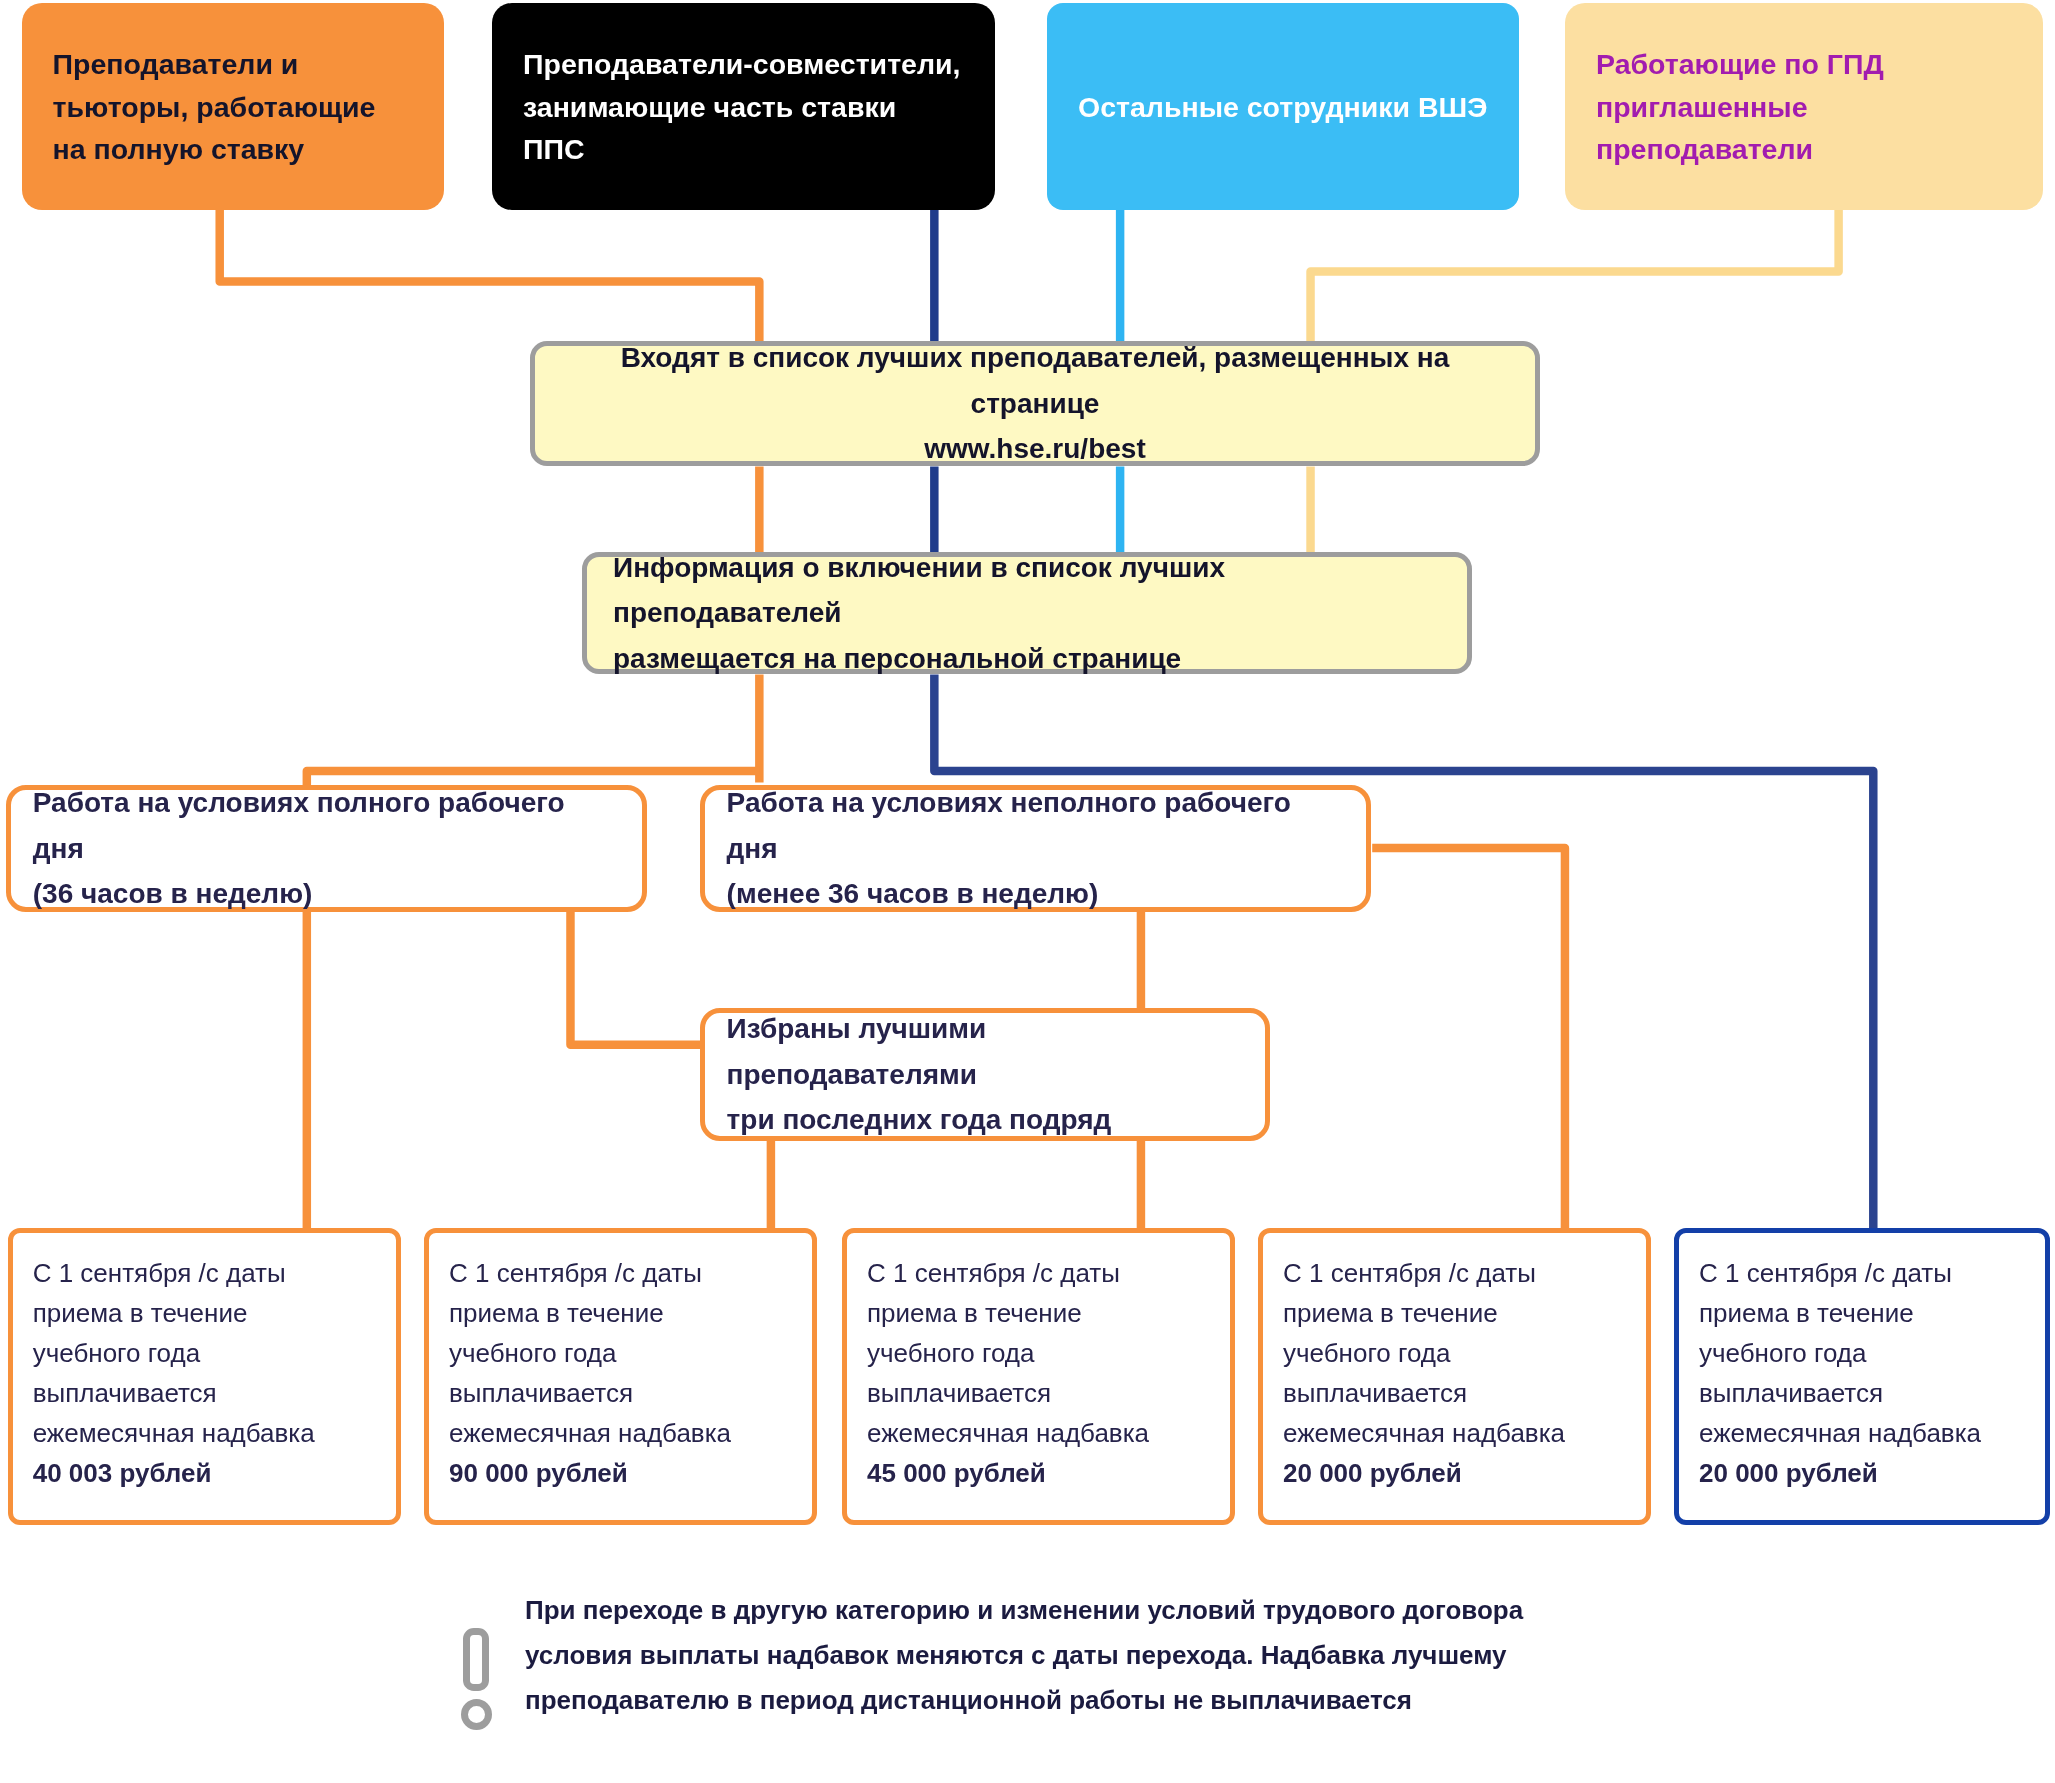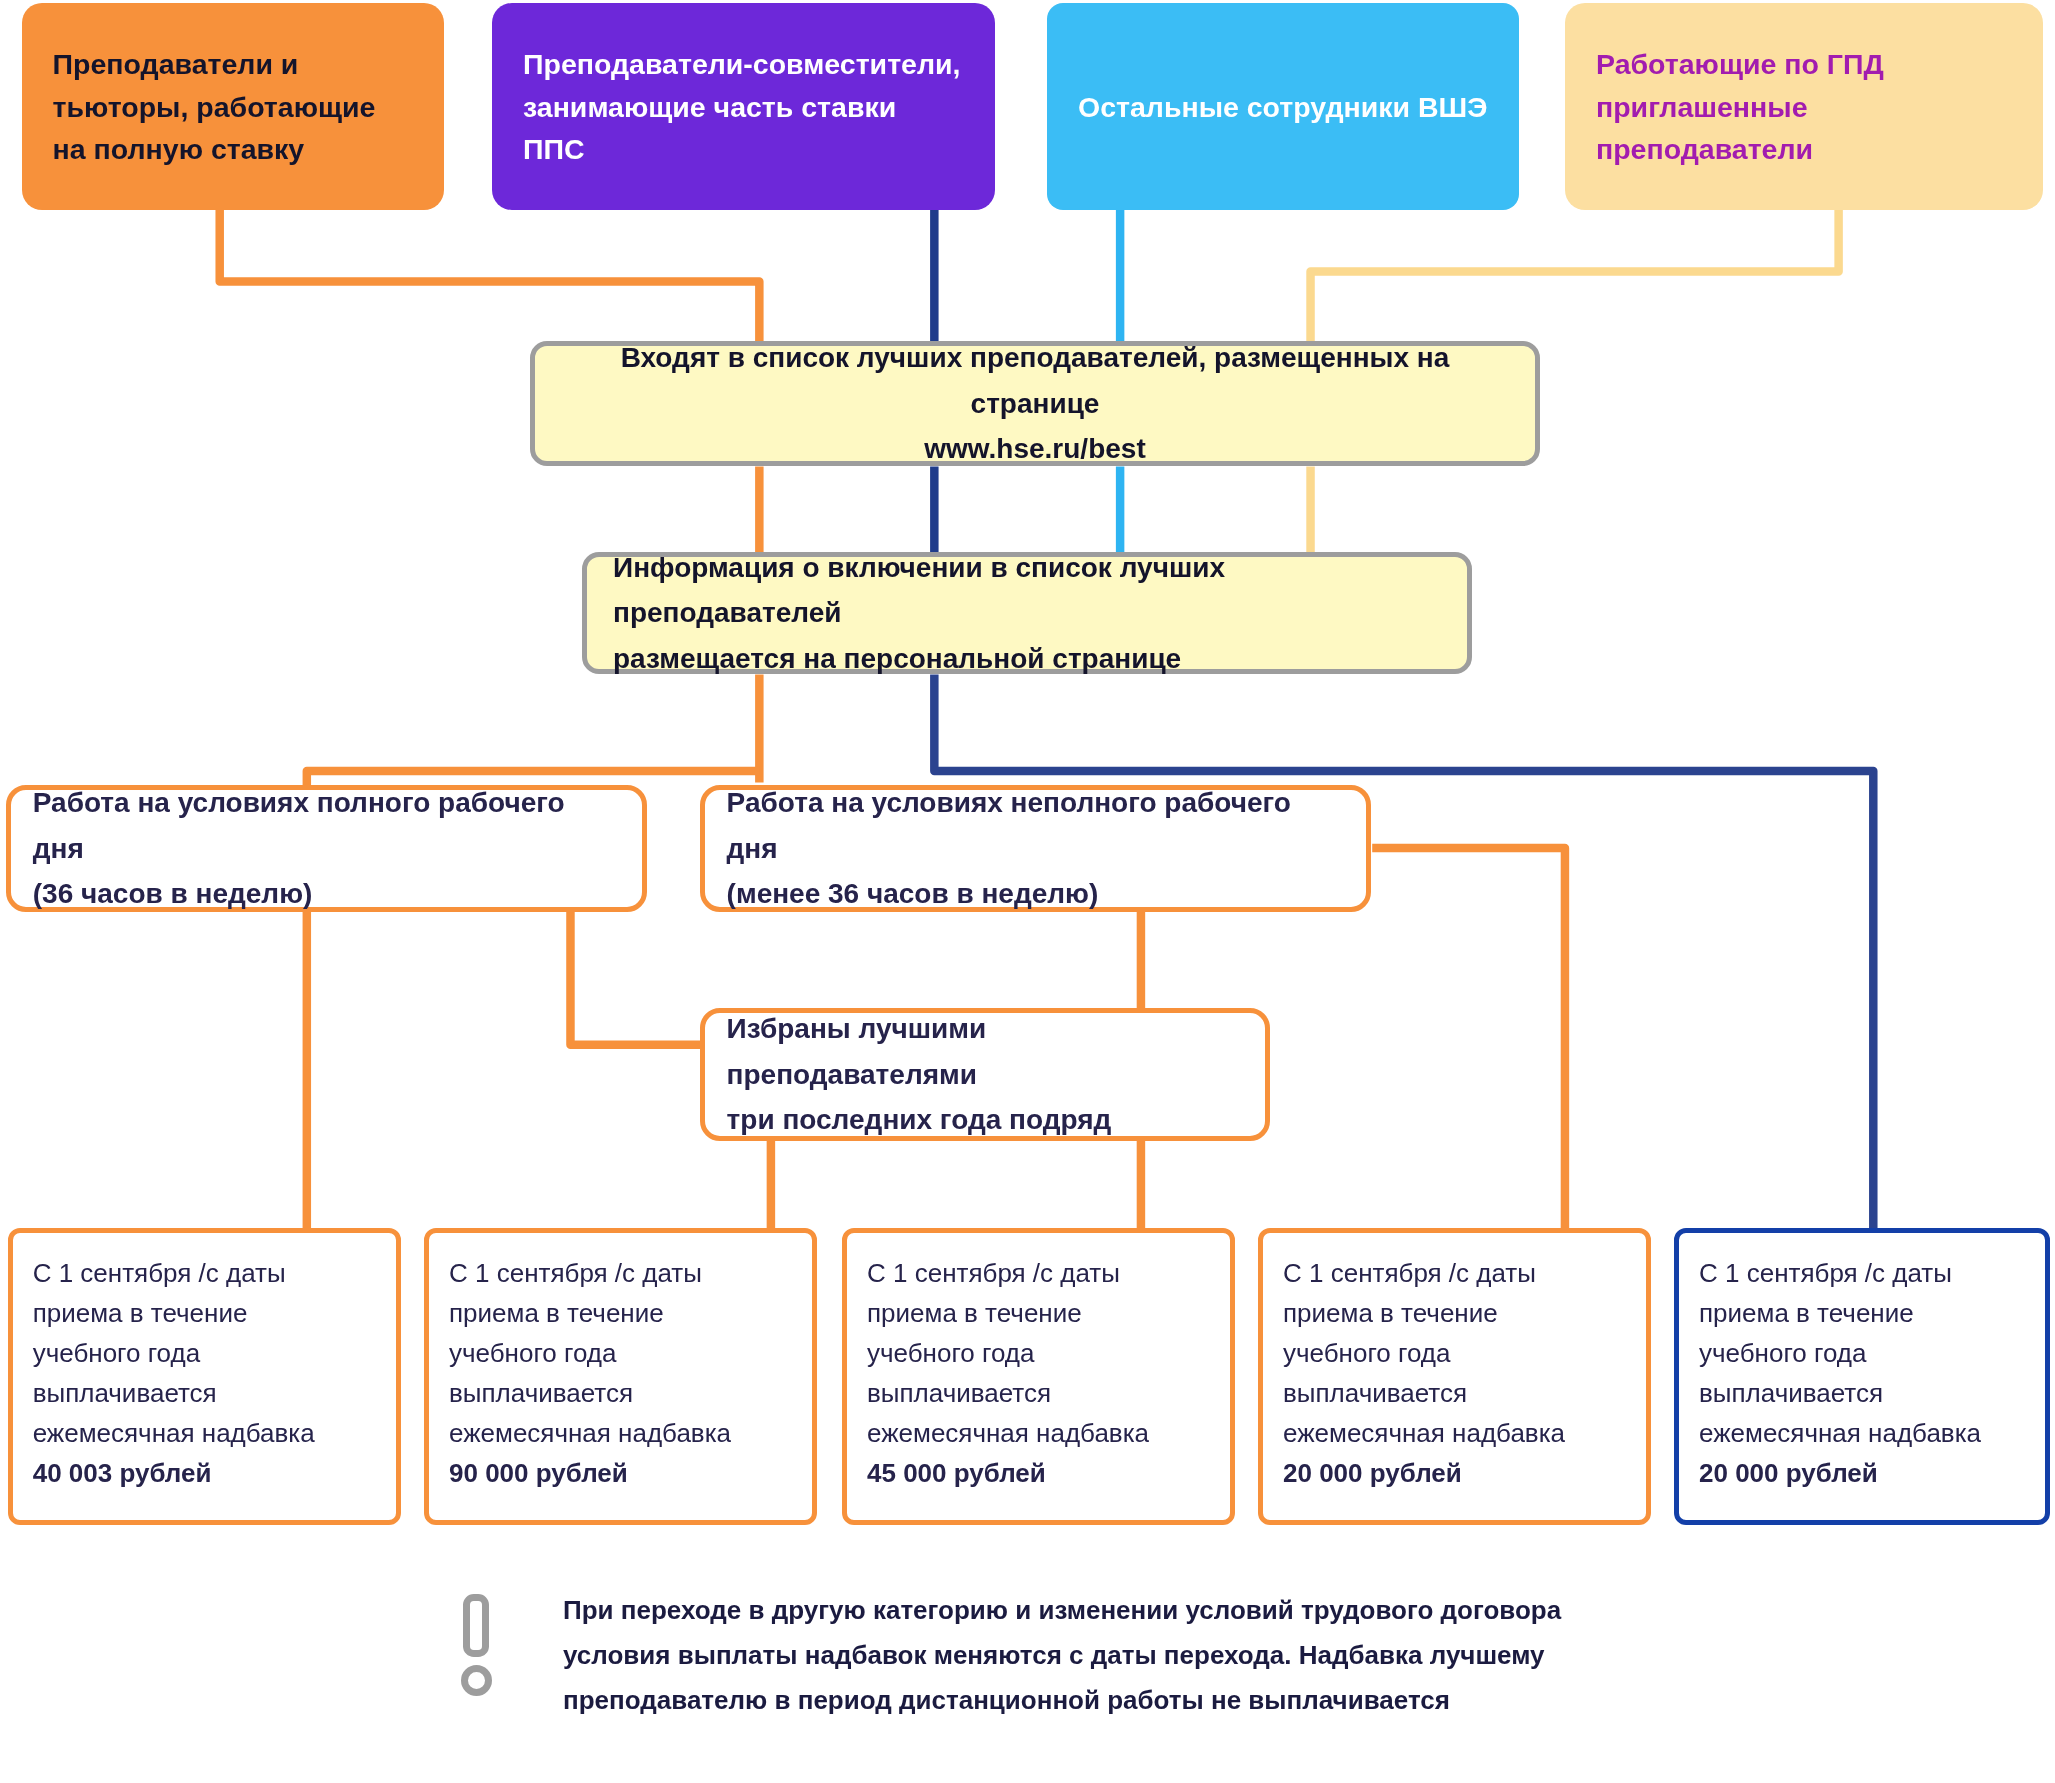--- a/index.html
+++ b/index.html
@@ -11,21 +11,21 @@
   #wires{position:absolute;left:0;top:0;width:2056px;height:1784px;pointer-events:none;}
 
   .node{position:absolute;box-sizing:border-box;display:flex;align-items:center;}
   .node .txt{width:100%;}
 
   
   .cat{border-radius:20px;padding:0 31px;}
   .cat .txt{font-size:28.5px;font-weight:700;line-height:1.48;}
   .cat-orange{background:#F7913B;}
   .cat-orange .txt{color:#14142B;}
-  .cat-navy{background:#6d28d9;}
+  .cat-navy{background:#000000;}
   .cat-navy .txt{color:#ffffff;}
   .cat-cyan{background:#3BBDF5;border-radius:16px;}
   .cat-cyan .txt{color:#ffffff;}
   .cat-sand{background:#FCDFA1;}
   .cat-sand .txt{color:#a21caf;}
 
   
   .gray{background:#fef9c3;border:5.4px solid #9D9D9D;border-radius:17px;padding:0 26px;}
   .gray .txt{color:#14142B;font-size:28px;font-weight:700;line-height:1.62;}
   .gray.center .txt{text-align:center;}
@@ -35,21 +35,21 @@
   .obox{background:#ffffff;border:5.4px solid #F7913B;border-radius:20px;padding:0 21.6px;}
   .obox .txt{color:#26234B;font-size:28px;font-weight:700;line-height:1.62;}
 
   
   .pay{background:#ffffff;border:5.4px solid #F7913B;border-radius:12px;padding:0 20px;align-items:flex-start;}
   .pay.navy{border-color:#133FA8;}
   .pay .txt{color:#26234B;font-size:26px;font-weight:500;line-height:1.54;padding-top:20px;}
   .pay .amt{font-weight:800;}
 
   
-  #footnote{position:absolute;display:flex;align-items:flex-start;gap:38px;}
+  #footnote{position:absolute;display:flex;align-items:flex-end;}
   #footnote .bang{position:relative;width:35px;height:96px;flex:0 0 35px;margin-top:6.2px;}
   #footnote .bang .bar{position:absolute;left:3.9px;top:0;width:26px;height:63px;
      border:7px solid #9D9D9D;border-radius:10.8px;box-sizing:border-box;}
   #footnote .bang .dot{position:absolute;left:2.3px;top:71px;width:31px;height:31px;
      border:7px solid #9D9D9D;border-radius:50%;box-sizing:border-box;}
   #footnote .ftxt{margin-left:31px;color:#1B1B40;font-size:26px;font-weight:700;line-height:1.74;}
 </style>
 </head>
 <body>
 

